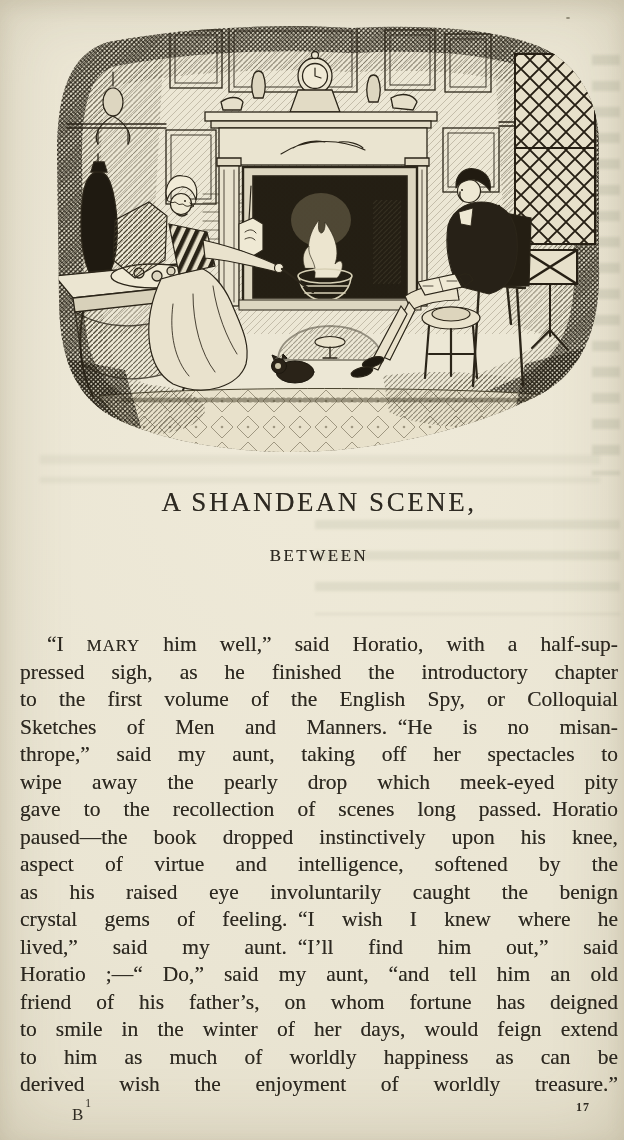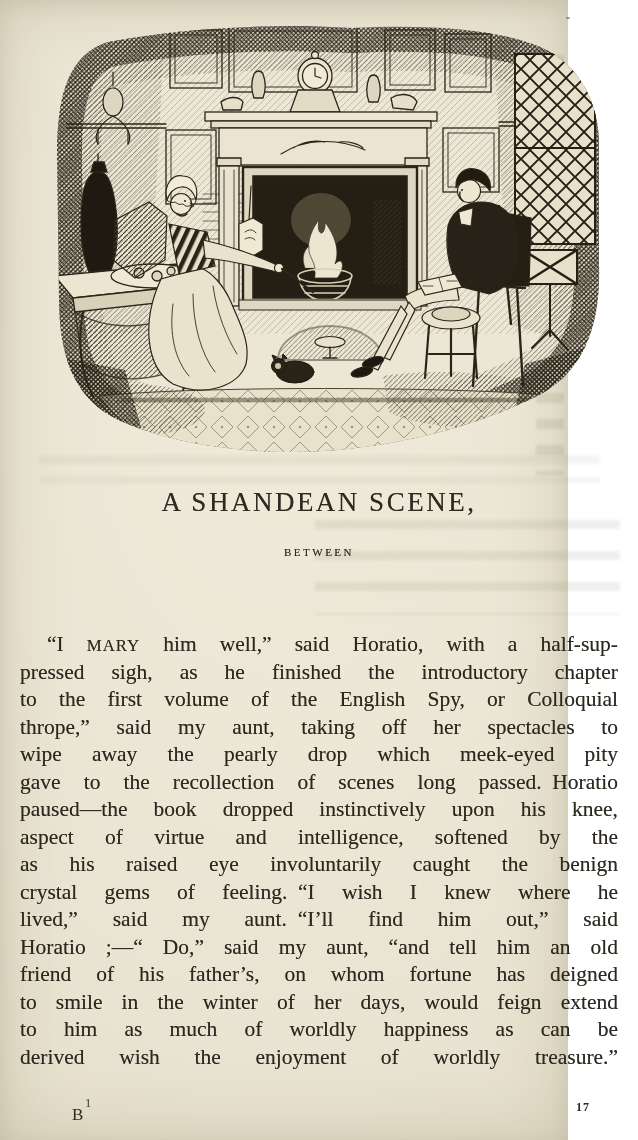--- a/index.html
+++ b/index.html
@@ -1,42 +1,42 @@
 <!DOCTYPE html>
 <html><head>
 <meta charset="utf-8">
 <style>
   html,body{margin:0;padding:0;}
   body{
     width:638px;height:1140px;overflow:hidden;
     font-family:"Liberation Serif","DejaVu Serif",serif;
   }
   .page{
-    position:relative;width:568px;height:1140px;
+    position:relative;width:624px;height:1140px;
     background:
       radial-gradient(130% 95% at 50% 35%, #efead9 0%, #eae5d3 55%, #e0dac5 100%);
     box-shadow:inset 0 0 70px rgba(115,100,65,.22), inset 0 6px 18px rgba(115,100,65,.12);
     color:#2e2a22;
   }
   
   .bleed{position:absolute;pointer-events:none;filter:blur(1.4px);}
   .bleed-right{right:4px;top:55px;width:28px;height:420px;
     background:repeating-linear-gradient(180deg, rgba(104,112,84,.14) 0 10px, transparent 10px 26px);}
   .bleed-title{left:315px;top:520px;width:305px;height:95px;
     background:repeating-linear-gradient(180deg, rgba(104,112,84,.11) 0 9px, transparent 9px 31px);}
   .bleed-mid{left:40px;top:455px;width:560px;height:28px;
     background:repeating-linear-gradient(180deg, rgba(104,112,84,.07) 0 9px, transparent 9px 22px);}
   .speck{position:absolute;border-radius:50%;background:#4a4433;opacity:.55;}
 
   .illus{position:absolute;top:24px;left:53px;width:552px;height:432px;}
 
   .heading{position:absolute;left:20px;width:598px;text-align:center;
     text-shadow:0 0 .5px rgba(46,42,36,.55);}
   .title{top:487px;font-size:27px;letter-spacing:2.5px;}
-  .between{top:546px;font-size:11px;letter-spacing:2.5px;}
+  .between{top:546px;font-size:17px;letter-spacing:2.5px;}
   .characters{top:576px;font-size:21.5px;font-weight:bold;letter-spacing:.6px;}
 
   .bodytext{position:absolute;top:631px;left:20px;width:598px;
     font-size:21.5px;color:#2c2820;text-shadow:0 0 .5px rgba(44,40,32,.5);}
   .line{height:27.5px;line-height:27.5px;text-align:justify;text-align-last:justify;white-space:normal;overflow:visible;}
   .line-first{padding-left:27px;}
   .sc{font-size:.78em;letter-spacing:1px;}
 
   .sig{position:absolute;left:72px;top:1103px;font-size:17px;letter-spacing:1px;}
   .sig sup{font-size:11.5px;position:relative;top:-6px;left:1px;}
@@ -247,20 +247,21 @@
 
   <div class="heading title" style="position:absolute;">A SHANDEAN SCENE,</div>
   <div class="heading between" style="position:absolute;">BETWEEN</div>
 
   <div class="bodytext">
     <div class="line line-first"><span>“I</span>
       <span class="sc">MARY</span>
       <span>him well,” said Horatio, with a half-sup-</span></div>
     <div class="line">pressed sigh, as he finished the introductory chapter</div>
     <div class="line">to the first volume of the English Spy, or Colloquial</div>
+    <div class="line">Sketches of Men and Manners. “He is no misan-</div>
     <div class="line">thrope,” said my aunt, taking off her spectacles to</div>
     <div class="line">wipe away the pearly drop which meek-eyed pity</div>
     <div class="line">gave to the recollection of scenes long passed. Horatio</div>
     <div class="line">paused—the book dropped instinctively upon his knee,</div>
     <div class="line">aspect of virtue and intelligence, softened by the</div>
     <div class="line">as his raised eye involuntarily caught the benign</div>
     <div class="line">crystal gems of feeling. “I wish I knew where he</div>
     <div class="line">lived,” said my aunt. “I’ll find him out,” said</div>
     <div class="line">Horatio ;—“ Do,” said my aunt, “and tell him an old</div>
     <div class="line">friend of his father’s, on whom fortune has deigned</div>

